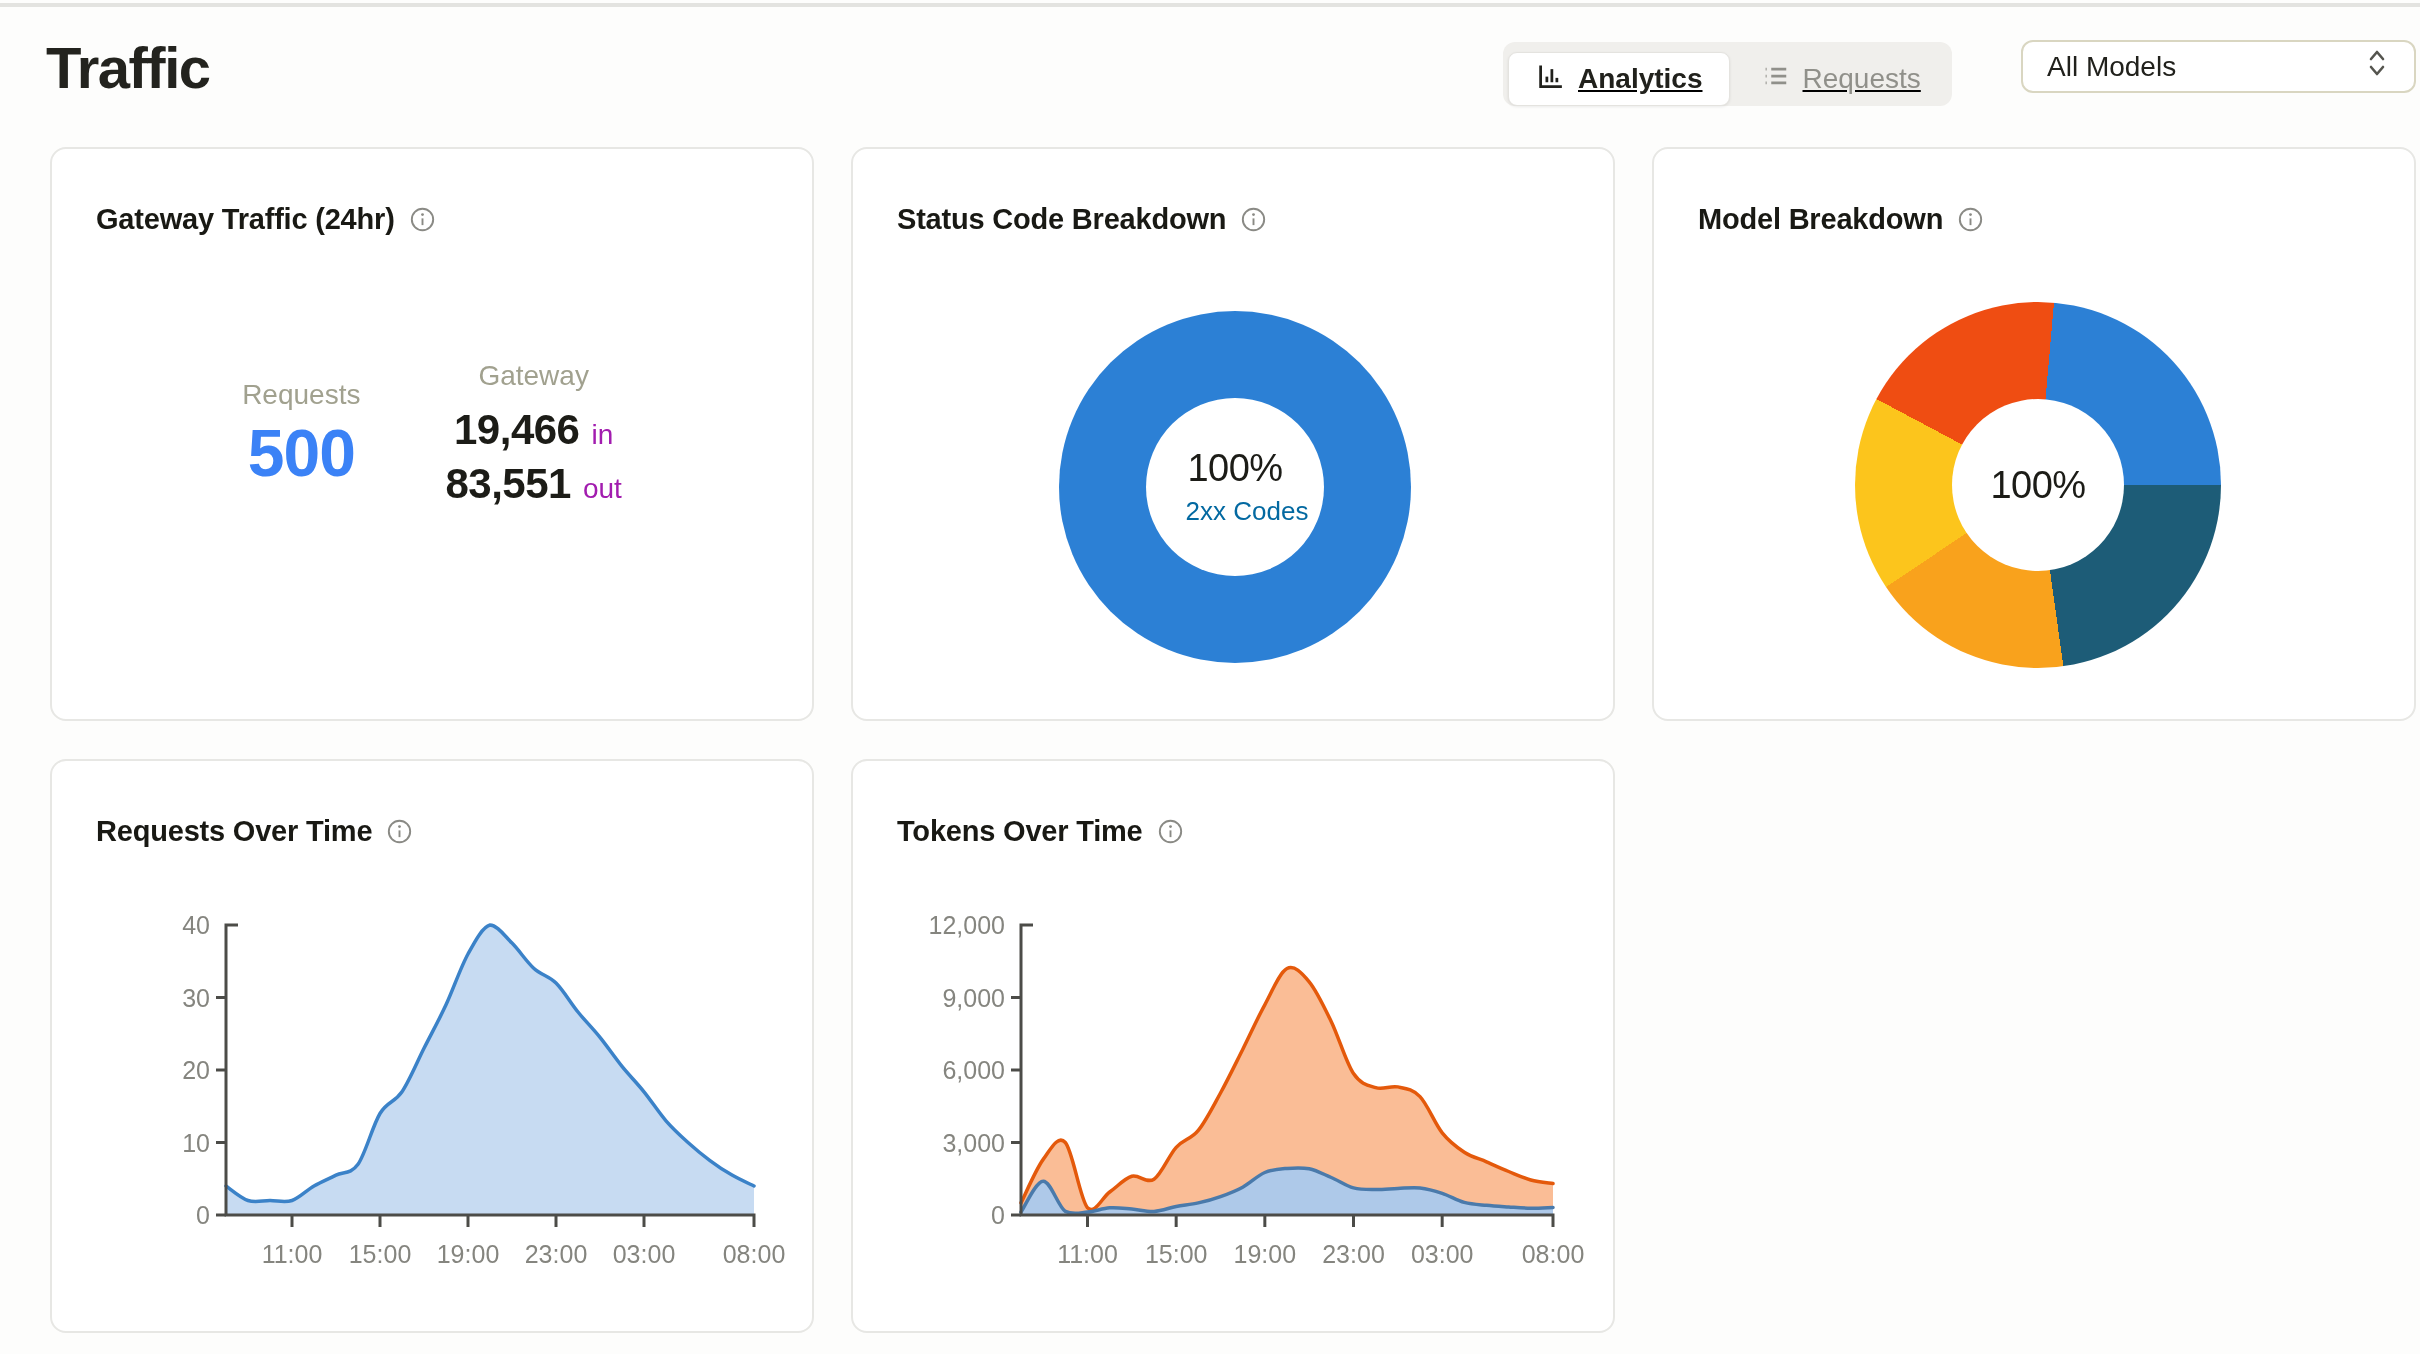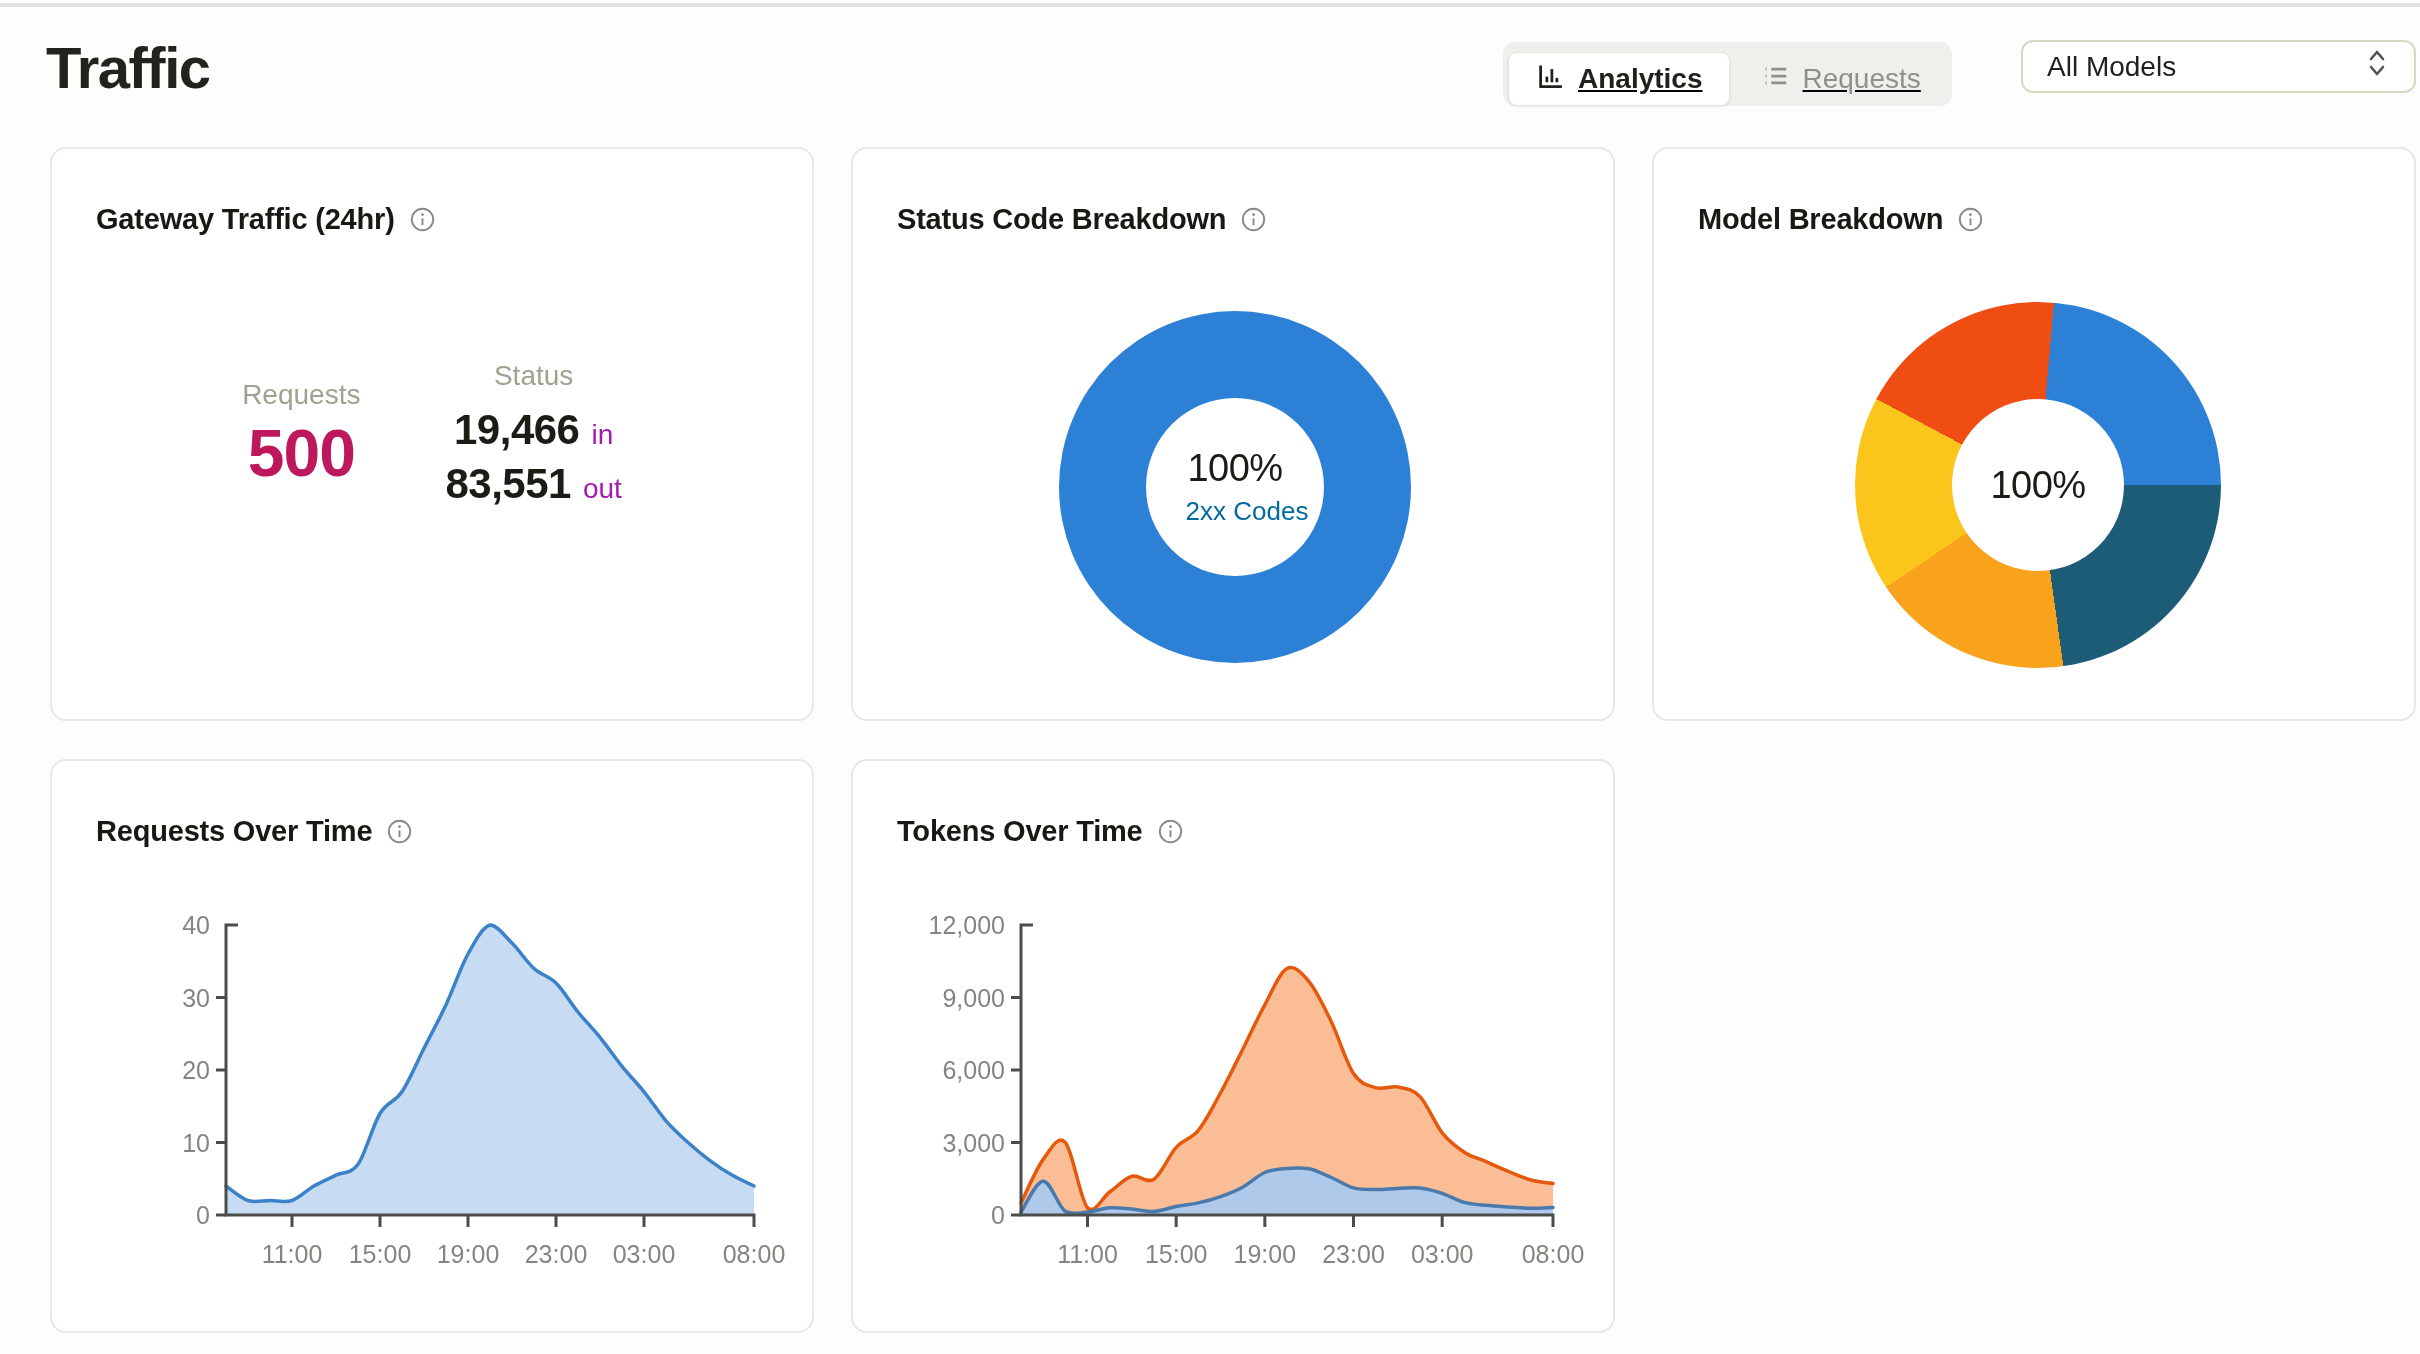--- a/index.html
+++ b/index.html
@@ -25,21 +25,21 @@
     font-weight:500;color:#21211c;cursor:pointer;pointer-events:auto;}
   .card{position:absolute;width:764px;height:574px;background:#ffffff;
     border:2px solid #e7e7e4;border-radius:16px;box-sizing:border-box;}
   .card-title{position:absolute;left:44px;top:54px;display:flex;align-items:center;gap:14px;
     font-size:29px;font-weight:700;color:#191914;letter-spacing:-.2px;}
   .info{flex:0 0 auto;display:inline-flex;}
   
   .gw-stats{position:absolute;inset:0;display:flex;align-items:center;justify-content:center;gap:85px;}
   .gw-col{display:flex;flex-direction:column;align-items:center;}
   .gw-label{font-size:28px;color:#a1a18f;font-weight:500;margin-bottom:8px;}
-  .gw-big{font-size:66px;font-weight:700;color:#be185d;letter-spacing:-1px;line-height:1.05;}
+  .gw-big{font-size:66px;font-weight:700;color:#3b82f6;letter-spacing:-1px;line-height:1.05;}
   .tok-row{display:flex;align-items:baseline;gap:12px;margin-top:6px;}
   .tok-num{font-size:42px;font-weight:700;color:#1c1c17;letter-spacing:-.5px;}
   .tok-suffix{font-size:28px;color:#a21caf;font-weight:400;}
   
   .donut{position:absolute;border-radius:50%;}
   .donut-hole{position:absolute;background:#ffffff;border-radius:50%;display:flex;
     flex-direction:column;align-items:center;justify-content:center;}
   .donut-val{font-size:38px;font-weight:400;color:#1c1c17;letter-spacing:-.5px;}
   .donut-sub{font-size:26px;color:#0369a1;margin-top:6px;margin-left:24px;}
   .chart-svg{position:absolute;left:0;top:0;}
@@ -96,21 +96,21 @@
         <path d="M12 11 V17"></path>
       </svg>
     </span>
   </div>
   <div class="gw-stats">
     <div class="gw-col">
       <div class="gw-label">Requests</div>
       <div class="gw-big">500</div>
     </div>
     <div class="gw-col">
-      <div class="gw-label">Status</div>
+      <div class="gw-label">Gateway</div>
       <div class="tok-row">
         <span class="tok-num">19,466</span>
         <span class="tok-suffix">in</span>
       </div>
       <div class="tok-row">
         <span class="tok-num">83,551</span>
         <span class="tok-suffix">out</span>
       </div>
     </div>
   </div>

